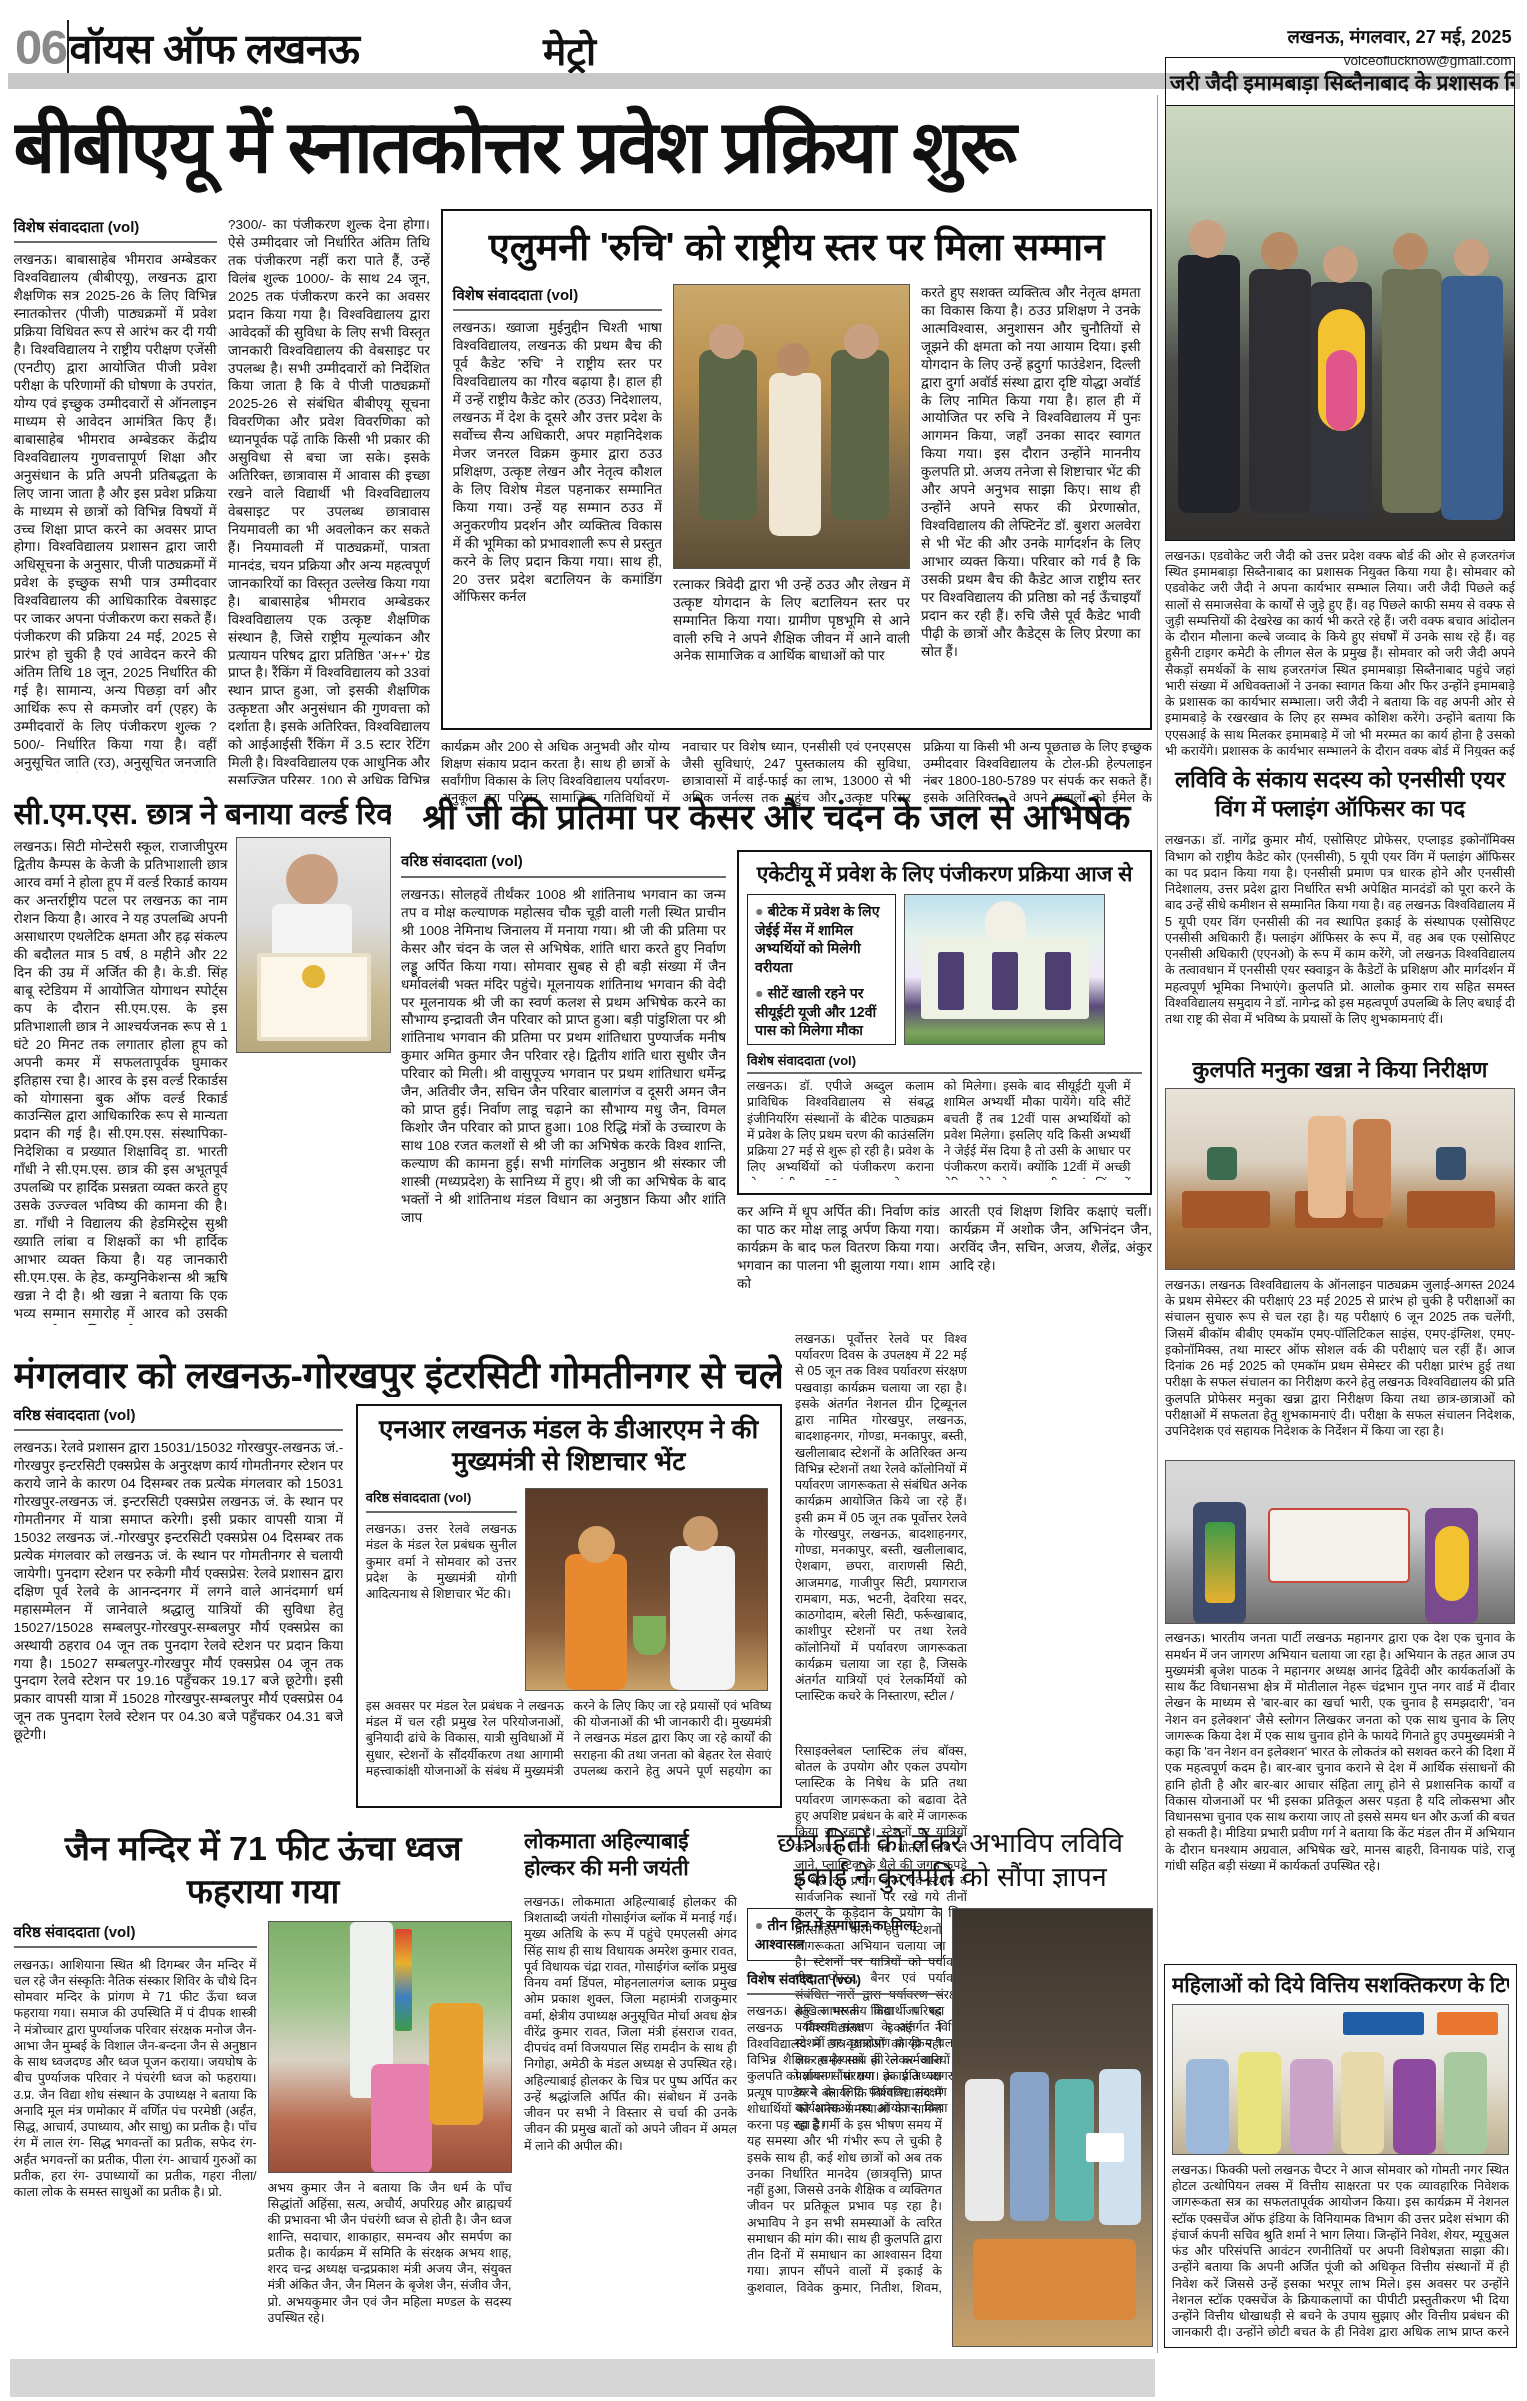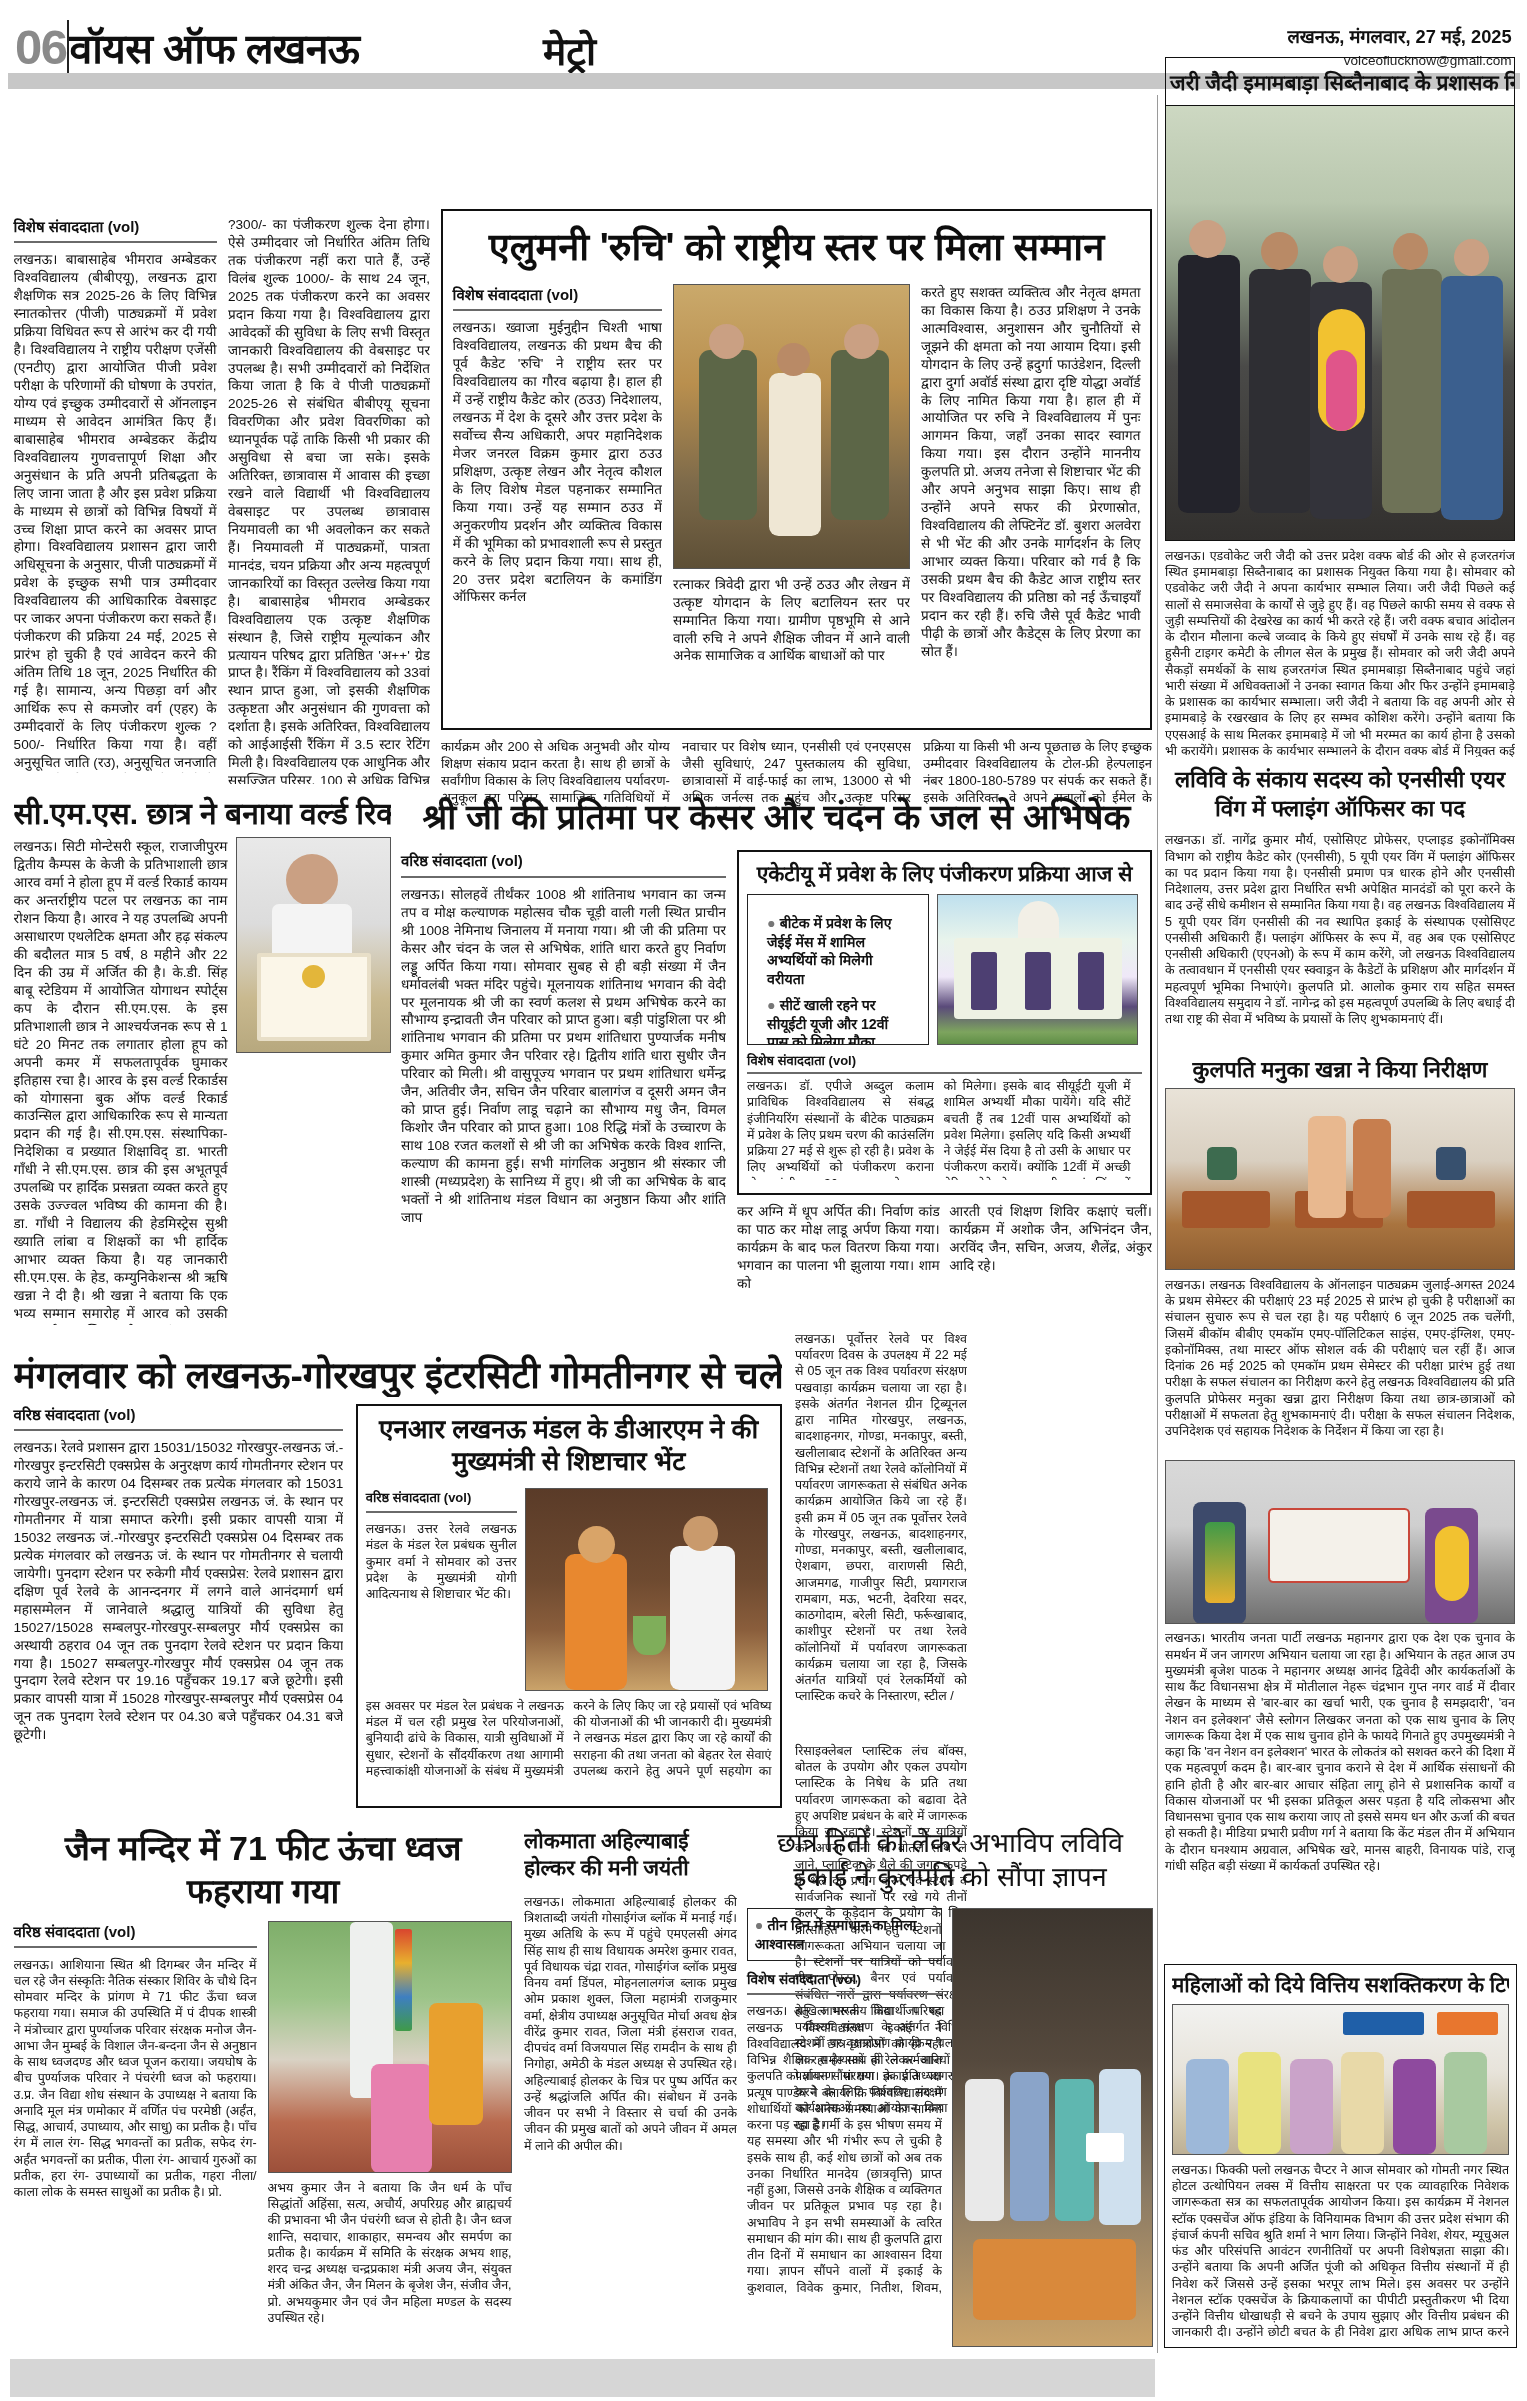--- a/index.html
+++ b/index.html
@@ -60,21 +60,21 @@
   
   .shreeji { position:absolute; left:401px; top:792px; width:751px; height:537px; }
   .shreeji-h { font-size:35px; white-space:nowrap; overflow:hidden; height:53px; font-weight:900; text-align:center; }
   .shreeji-row { display:flex; gap:11px; margin-top:5.4px; }
   .shreeji-c1 { width:326px; }
   .shreeji-c1 .body { height:434px; }
   .shreeji-right { width:415px; }
   .aktu { border:2px solid #111; padding:6.8px 8.1px; height:345px; }
   .aktu-h { font-size:21px; font-weight:900; white-space:nowrap; overflow:hidden; text-align:center; height:31px; border-bottom:0; }
   .aktu-row { display:flex; gap:8.1px; margin-top:4.1px; }
-  .aktu-bullets { width:182px; border:1.4px solid #222; padding:19px; height:151px; overflow:hidden; }
+  .aktu-bullets { width:149px; border:1.4px solid #222; padding:7px; height:151px; overflow:hidden; }
   .aktu-bullet { font-size:14.2px; font-weight:800; line-height:1.3; margin-bottom:8.1px; }
   .aktu-bullet .dot { color:#777; margin-right:4.1px; }
   .aktu-row .photo { width:201px; height:151px; }
   .aktu-byline { font-size:13px; margin-top:5.4px; margin-bottom:4.1px; padding-bottom:3.4px; }
   .aktu-cols { display:flex; gap:9.5px; }
   .aktu-cols .body-sm { width:187px; height:102px; }
   .shreeji-tail { display:flex; gap:9.5px; margin-top:8.1px; }
   .shreeji-tail .body { width:203px; height:98px; }
 
   
@@ -175,20 +175,21 @@
   </div>
   <div class="hdr-section">मेट्रो</div>
   <div class="hdr-right">
     <div class="hdr-date">लखनऊ, मंगलवार, 27 मई, 2025</div>
     <div class="hdr-mail">voiceoflucknow@gmail.com</div>
   </div>
   <div class="hdr-bar"></div>
 
   <div class="vrule rail-rule"></div>
 
+  <div class="bbau-headline">बीबीएयू में स्नातकोत्तर प्रवेश प्रक्रिया शुरू</div>
   <div class="bbau-c1">
     <span class="byline">विशेष संवाददाता (vol)</span>
     <div class="body">लखनऊ। बाबासाहेब भीमराव अम्बेडकर विश्वविद्यालय (बीबीएयू), लखनऊ द्वारा शैक्षणिक सत्र 2025-26 के लिए विभिन्न स्नातकोत्तर (पीजी) पाठ्यक्रमों में प्रवेश प्रक्रिया विधिवत रूप से आरंभ कर दी गयी है। विश्वविद्यालय ने राष्ट्रीय परीक्षण एजेंसी (एनटीए) द्वारा आयोजित पीजी प्रवेश परीक्षा के परिणामों की घोषणा के उपरांत, योग्य एवं इच्छुक उम्मीदवारों से ऑनलाइन माध्यम से आवेदन आमंत्रित किए हैं। बाबासाहेब भीमराव अम्बेडकर केंद्रीय विश्वविद्यालय गुणवत्तापूर्ण शिक्षा और अनुसंधान के प्रति अपनी प्रतिबद्धता के लिए जाना जाता है और इस प्रवेश प्रक्रिया के माध्यम से छात्रों को विभिन्न विषयों में उच्च शिक्षा प्राप्त करने का अवसर प्राप्त होगा। विश्वविद्यालय प्रशासन द्वारा जारी अधिसूचना के अनुसार, पीजी पाठ्यक्रमों में प्रवेश के इच्छुक सभी पात्र उम्मीदवार विश्वविद्यालय की आधिकारिक वेबसाइट पर जाकर अपना पंजीकरण करा सकते हैं। पंजीकरण की प्रक्रिया 24 मई, 2025 से प्रारंभ हो चुकी है एवं आवेदन करने की अंतिम तिथि 18 जून, 2025 निर्धारित की गई है। सामान्य, अन्य पिछड़ा वर्ग और आर्थिक रूप से कमजोर वर्ग (एहर) के उम्मीदवारों के लिए पंजीकरण शुल्क ?500/- निर्धारित किया गया है। वहीं अनुसूचित जाति (रउ), अनुसूचित जनजाति (रळ), और दिव्यांग (पीडब्ल्यूडी) श्रेणी के उम्मीदवारों को</div>
   </div>
   <div class="bbau-c2">
     <div class="body" style="height:568px">?300/- का पंजीकरण शुल्क देना होगा। ऐसे उम्मीदवार जो निर्धारित अंतिम तिथि तक पंजीकरण नहीं करा पाते हैं, उन्हें विलंब शुल्क 1000/- के साथ 24 जून, 2025 तक पंजीकरण करने का अवसर प्रदान किया गया है। विश्वविद्यालय द्वारा आवेदकों की सुविधा के लिए सभी विस्तृत जानकारी विश्वविद्यालय की वेबसाइट पर उपलब्ध है। सभी उम्मीदवारों को निर्देशित किया जाता है कि वे पीजी पाठ्यक्रमों 2025-26 से संबंधित बीबीएयू सूचना विवरणिका और प्रवेश विवरणिका को ध्यानपूर्वक पढ़ें ताकि किसी भी प्रकार की असुविधा से बचा जा सके। इसके अतिरिक्त, छात्रावास में आवास की इच्छा रखने वाले विद्यार्थी भी विश्वविद्यालय वेबसाइट पर उपलब्ध छात्रावास नियमावली का भी अवलोकन कर सकते हैं। नियमावली में पाठ्यक्रमों, पात्रता मानदंड, चयन प्रक्रिया और अन्य महत्वपूर्ण जानकारियों का विस्तृत उल्लेख किया गया है। बाबासाहेब भीमराव अम्बेडकर विश्वविद्यालय एक उत्कृष्ट शैक्षणिक संस्थान है, जिसे राष्ट्रीय मूल्यांकन और प्रत्यायन परिषद द्वारा प्रतिष्ठित 'अ++' ग्रेड प्राप्त है। रैंकिंग में विश्वविद्यालय को 33वां स्थान प्राप्त हुआ, जो इसकी शैक्षणिक उत्कृष्टता और अनुसंधान की गुणवत्ता को दर्शाता है। इसके अतिरिक्त, विश्वविद्यालय को आईआईसी रैंकिंग में 3.5 स्टार रेटिंग मिली है। विश्वविद्यालय एक आधुनिक और सुसज्जित परिसर, 100 से अधिक विभिन्न शैक्षणिक</div>
   </div>
 
   <div class="alumni">
     <div class="alumni-h h-center">एलुमनी 'रुचि' को राष्ट्रीय स्तर पर मिला सम्मान</div>

